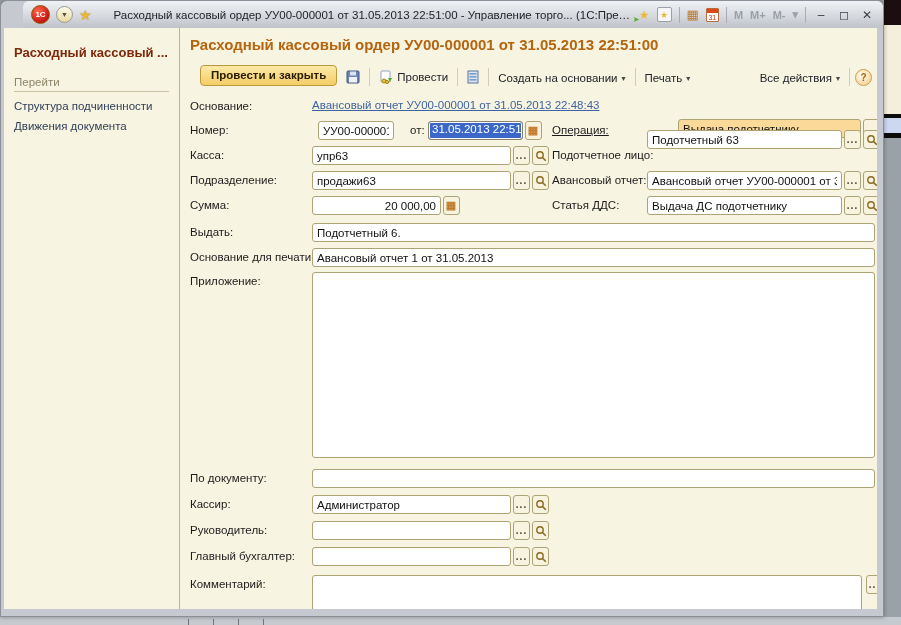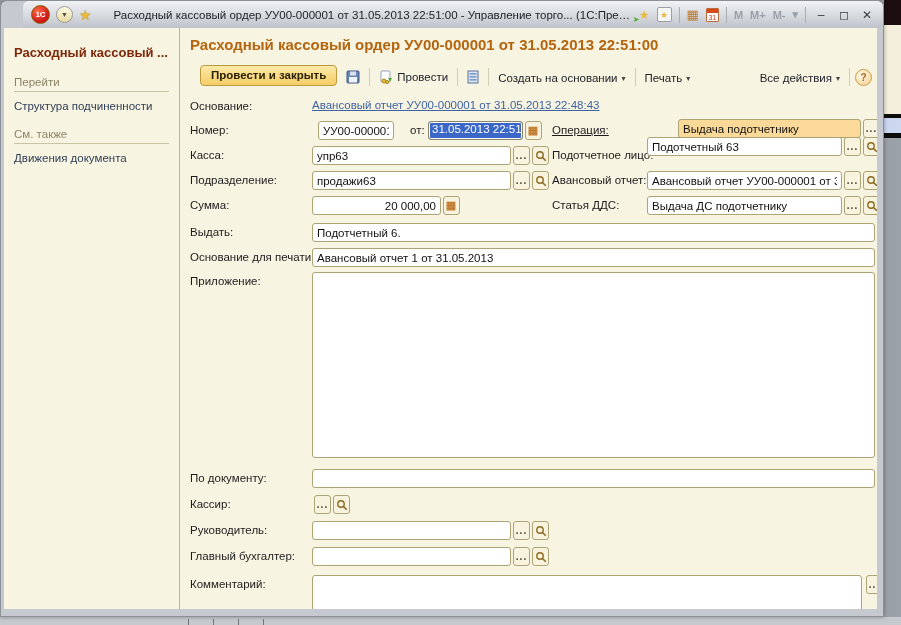--- a/index.html
+++ b/index.html
@@ -129,21 +129,20 @@
         <div class="win-ctl">✕</div>
       </div>
     </div>
 
     <div class="content">
 
       <div class="sidebar">
         <div class="sb-title">Расходный кассовый ...</div>
         <div class="sb-header">Перейти</div>
         <div class="sb-link">Структура подчиненности</div>
-        <div class="sb-header">См. также</div>
         <div class="sb-link">Движения документа</div>
       </div>
 
       <div class="main">
         <div class="page-title">Расходный кассовый ордер УУ00-000001 от 31.05.2013 22:51:00</div>
 
         <div class="toolbar">
           <button class="btn-primary">Провести и закрыть</button>
           <div class="tbtn">
             <svg class="icon-svg" width="14" height="14" viewBox="0 0 14 14">
@@ -214,21 +213,21 @@
           <input class="fld" value="упр63" style="">
           <div class="sq">...</div>
           <div class="sq">
             <svg width="12" height="12" viewBox="0 0 12 12">
                 <circle cx="5" cy="5" r="3.2" fill="none" stroke="#8a6a20" stroke-width="1.4"></circle>
                 <line x1="7.5" y1="7.5" x2="10.8" y2="10.8" stroke="#8a6a20" stroke-width="1.6"></line>
               </svg>
           </div>
         </div>
         <div class="lbl" style="left:371px; top:121px;">Подотчетное лицо:</div>
-        <div class="grp" style="left:466px; top:109px; width:233px;">
+        <div class="grp" style="left:466px; top:102px; width:233px;">
           <input class="fld" value="Подотчетный 63" style="">
           <div class="sq">...</div>
           <div class="sq">
             <svg width="12" height="12" viewBox="0 0 12 12">
                 <circle cx="5" cy="5" r="3.2" fill="none" stroke="#8a6a20" stroke-width="1.4"></circle>
                 <line x1="7.5" y1="7.5" x2="10.8" y2="10.8" stroke="#8a6a20" stroke-width="1.6"></line>
               </svg>
           </div>
         </div>
 
@@ -287,20 +286,21 @@
         <div class="lbl" style="left:9px; top:247px;">Приложение:</div>
         <div class="area" style="left:131px; top:244px; width:563px; height:186px;"></div>
 
         <div class="lbl" style="left:9px; top:444px;">По документу:</div>
         <div class="grp" style="left:131px; top:441px; width:563px;">
           <input class="fld" value="" style="">
         </div>
 
         <div class="lbl" style="left:9px; top:470px;">Кассир:</div>
         <div class="grp" style="left:131px; top:467px; width:237px;">
+          <input class="fld" value="Администратор" style="">
           <div class="sq">...</div>
           <div class="sq">
             <svg width="12" height="12" viewBox="0 0 12 12">
                 <circle cx="5" cy="5" r="3.2" fill="none" stroke="#8a6a20" stroke-width="1.4"></circle>
                 <line x1="7.5" y1="7.5" x2="10.8" y2="10.8" stroke="#8a6a20" stroke-width="1.6"></line>
               </svg>
           </div>
         </div>
 
         <div class="lbl" style="left:9px; top:496px;">Руководитель:</div>

